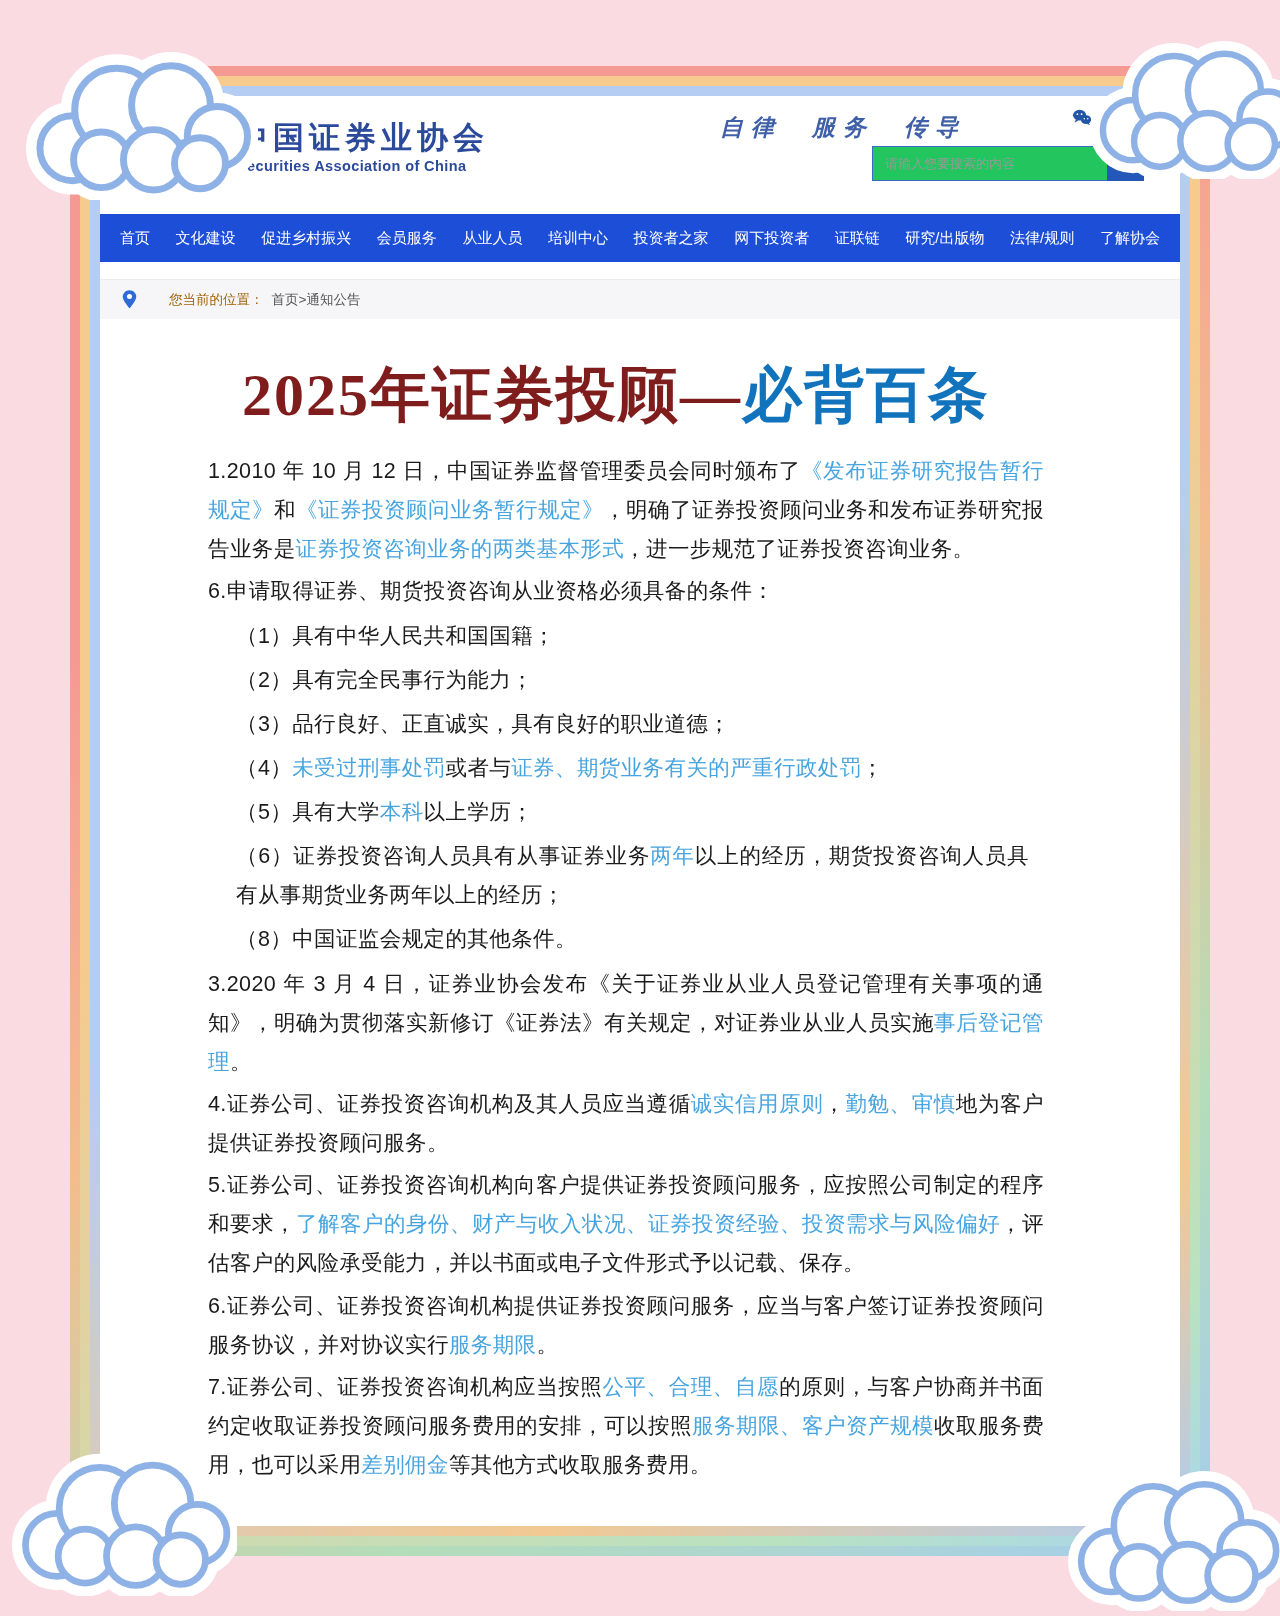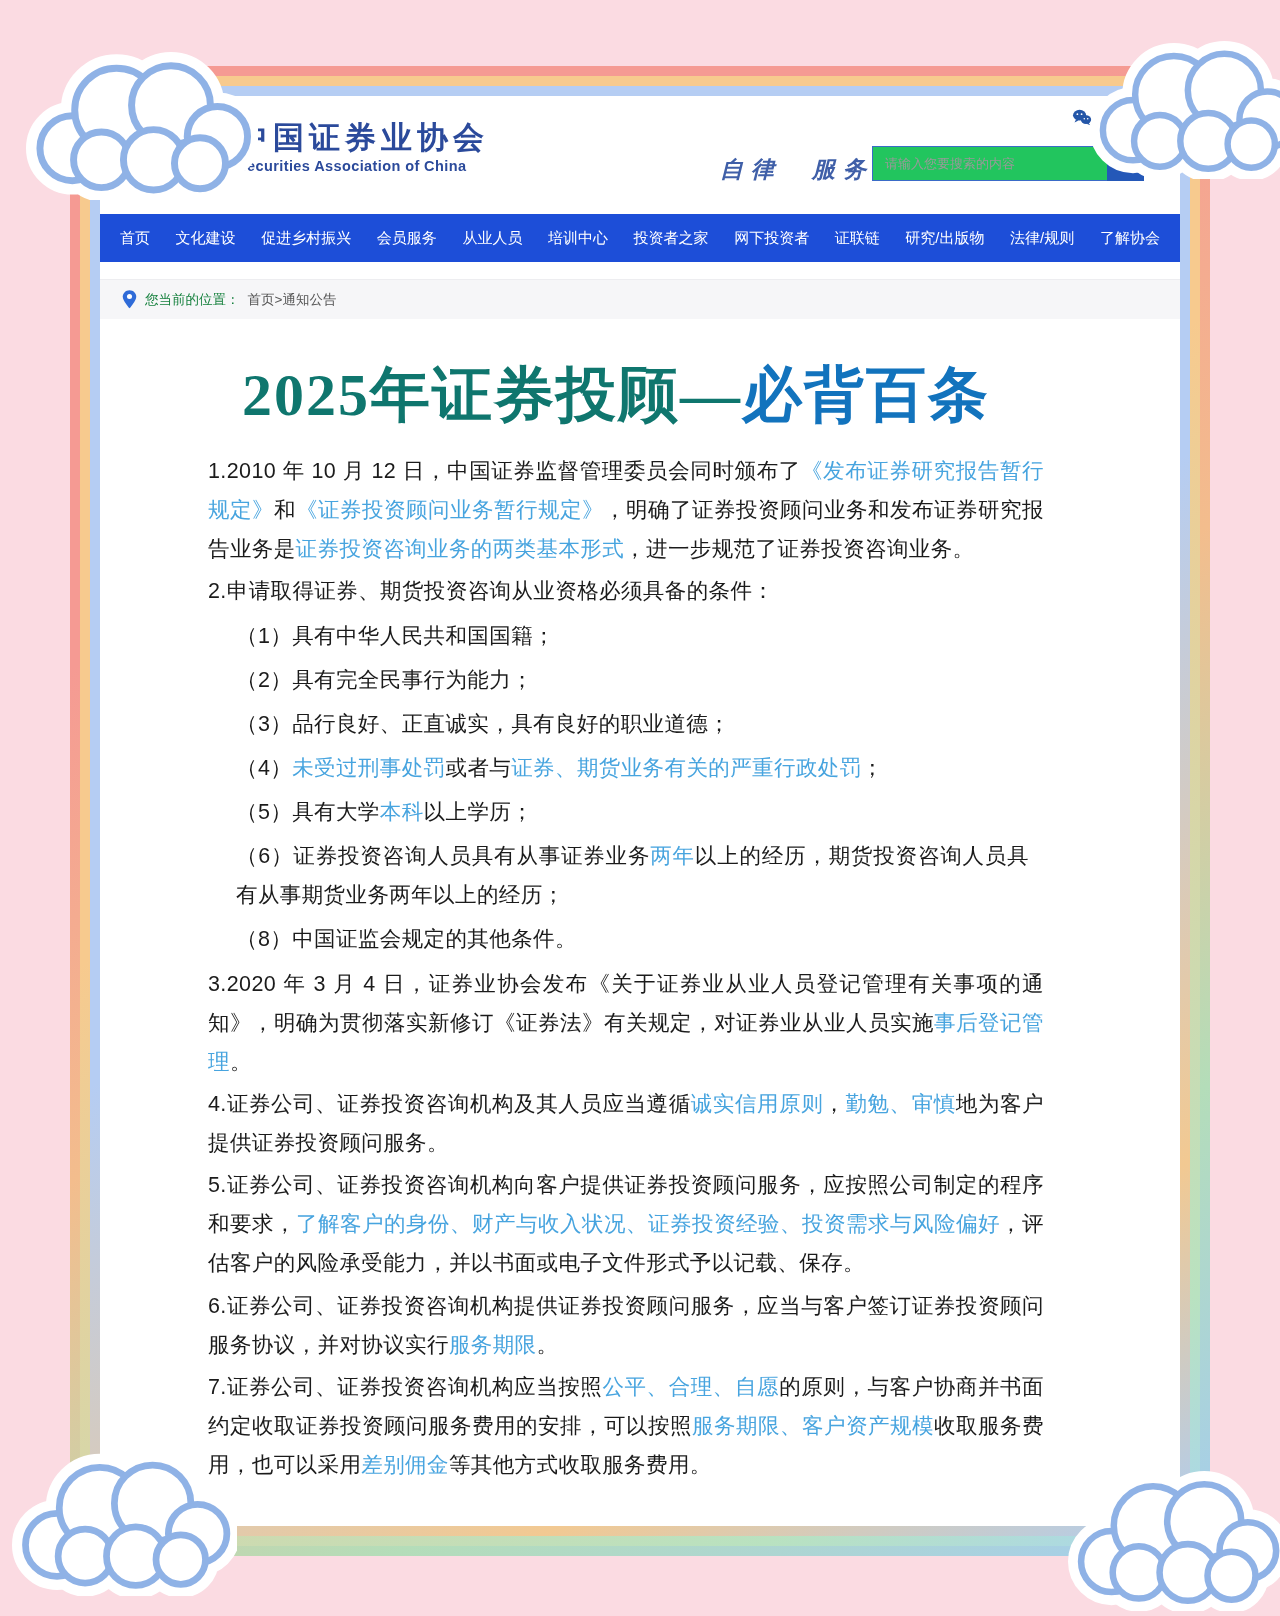--- a/index.html
+++ b/index.html
@@ -43,21 +43,21 @@
     font-family:"Liberation Serif", serif; font-style:italic; font-weight:bold;
     font-size:64px; line-height:78px; color:#2b4a9b; letter-spacing:-4px;
   }
   .logo-names { margin-left:10px; padding-top:8px; }
   .logo-cn {
     font-family:"Liberation Serif", serif; font-weight:bold;
     font-size:31px; color:#2b4a9b; letter-spacing:5px; line-height:40px;
   }
   .logo-en { font-size:14.5px; font-weight:bold; color:#2b4a9b; letter-spacing:0.4px; }
 
-  .slogan { position:absolute; left:620px; top:16px; display:flex; gap:30px;margin-top:42px; }
+  .slogan { position:absolute; left:620px; top:16px; display:flex; gap:30px; }
   .slogan span {
     font-family:"Liberation Serif", serif; font-weight:bold; font-style:italic;
     font-size:23px; color:#3f5fa8; letter-spacing:8px; cursor:pointer;
   }
 
   .wechat { position:absolute; right:56px; top:12px; display:flex; align-items:center; gap:5px; cursor:pointer; }
   .wechat-label { font-size:13.5px; color:#2b4a9b; }
 
   .searchbar { position:absolute; right:36px; top:50px; display:flex; width:272px; height:35px; }
   .search-input {
@@ -76,31 +76,31 @@
     justify-content:space-between; padding:0 20px;
   }
   .nav-item { color:#fff; font-size:15px; cursor:pointer; white-space:nowrap; }
 
   
   .crumb-gap { height:17px; background:#fff; }
   .breadcrumb {
     height:40px; background:#f6f6f8; border-top:1px solid #ededf0;
     display:flex; align-items:center; padding:0 22px; gap:8px;
   }
-  .crumb-label { font-size:13.5px; color:#15803d; }
+  .crumb-label { font-size:13.5px; color:#a16207;margin-left:24px; }
   .crumb-path  { font-size:13.5px; color:#555; cursor:pointer; }
 
   
   .article { padding:26px 136px 0 108px; }
   .article-title {
     text-align:center; font-family:"Liberation Serif", serif; font-weight:900;
     font-size:60px; letter-spacing:2px; line-height:1.15; margin:16px 0 22px -20px;
     white-space:nowrap;
   }
-  .title-black { color:#0f766e; }
+  .title-black { color:#7f1d1d; }
   .title-blue  { color:#1273bd; }
 
   .article-body { text-align:justify; }
   .para {
     font-size:21.5px; color:#1b1b1b; line-height:1.82; letter-spacing:0.4px;
     margin:0 0 3px 0;
   }
   .para.indent { padding-left:13px; margin:5px 15px; }
   .hl { color:#47a4df; }
 </style>
@@ -201,21 +201,21 @@
           <span class="crumb-label">您当前的位置：</span>
           <span class="crumb-path">首页&gt;通知公告</span>
         </div>
 
         <div class="article">
           <div class="article-title">
             <span class="title-black">2025年证券投顾—</span><span class="title-blue">必背百条</span>
           </div>
           <div class="article-body">
               <p class="para"><span>1.2010 年 10 月 12 日，中国证券监督管理委员会同时颁布了</span><span class="hl">《发布证券研究报告暂行规定》</span><span>和</span><span class="hl">《证券投资顾问业务暂行规定》</span><span>，明确了证券投资顾问业务和发布证券研究报告业务是</span><span class="hl">证券投资咨询业务的两类基本形式</span><span>，进一步规范了证券投资咨询业务。</span></p>
-              <p class="para"><span>2.申请取得证券、期货投资咨询从业资格必须具备的条件：</span></p>
+              <p class="para"><span>6.申请取得证券、期货投资咨询从业资格必须具备的条件：</span></p>
               <p class="para indent"><span>（1）具有中华人民共和国国籍；</span></p>
               <p class="para indent"><span>（2）具有完全民事行为能力；</span></p>
               <p class="para indent"><span>（3）品行良好、正直诚实，具有良好的职业道德；</span></p>
               <p class="para indent"><span>（4）</span><span class="hl">未受过刑事处罚</span><span>或者与</span><span class="hl">证券、期货业务有关的严重行政处罚</span><span>；</span></p>
               <p class="para indent"><span>（5）具有大学</span><span class="hl">本科</span><span>以上学历；</span></p>
               <p class="para indent"><span>（6）证券投资咨询人员具有从事证券业务</span><span class="hl">两年</span><span>以上的经历，期货投资咨询人员具有从事期货业务两年以上的经历；</span></p>
               <p class="para indent"><span>（8）中国证监会规定的其他条件。</span></p>
               <p class="para"><span>3.2020 年 3 月 4 日，证券业协会发布《关于证券业从业人员登记管理有关事项的通知》，明确为贯彻落实新修订《证券法》有关规定，对证券业从业人员实施</span><span class="hl">事后登记管理</span><span>。</span></p>
               <p class="para"><span>4.证券公司、证券投资咨询机构及其人员应当遵循</span><span class="hl">诚实信用原则</span><span>，</span><span class="hl">勤勉、审慎</span><span>地为客户提供证券投资顾问服务。</span></p>
               <p class="para"><span>5.证券公司、证券投资咨询机构向客户提供证券投资顾问服务，应按照公司制定的程序和要求，</span><span class="hl">了解客户的身份、财产与收入状况、证券投资经验、投资需求与风险偏好</span><span>，评估客户的风险承受能力，并以书面或电子文件形式予以记载、保存。</span></p>

